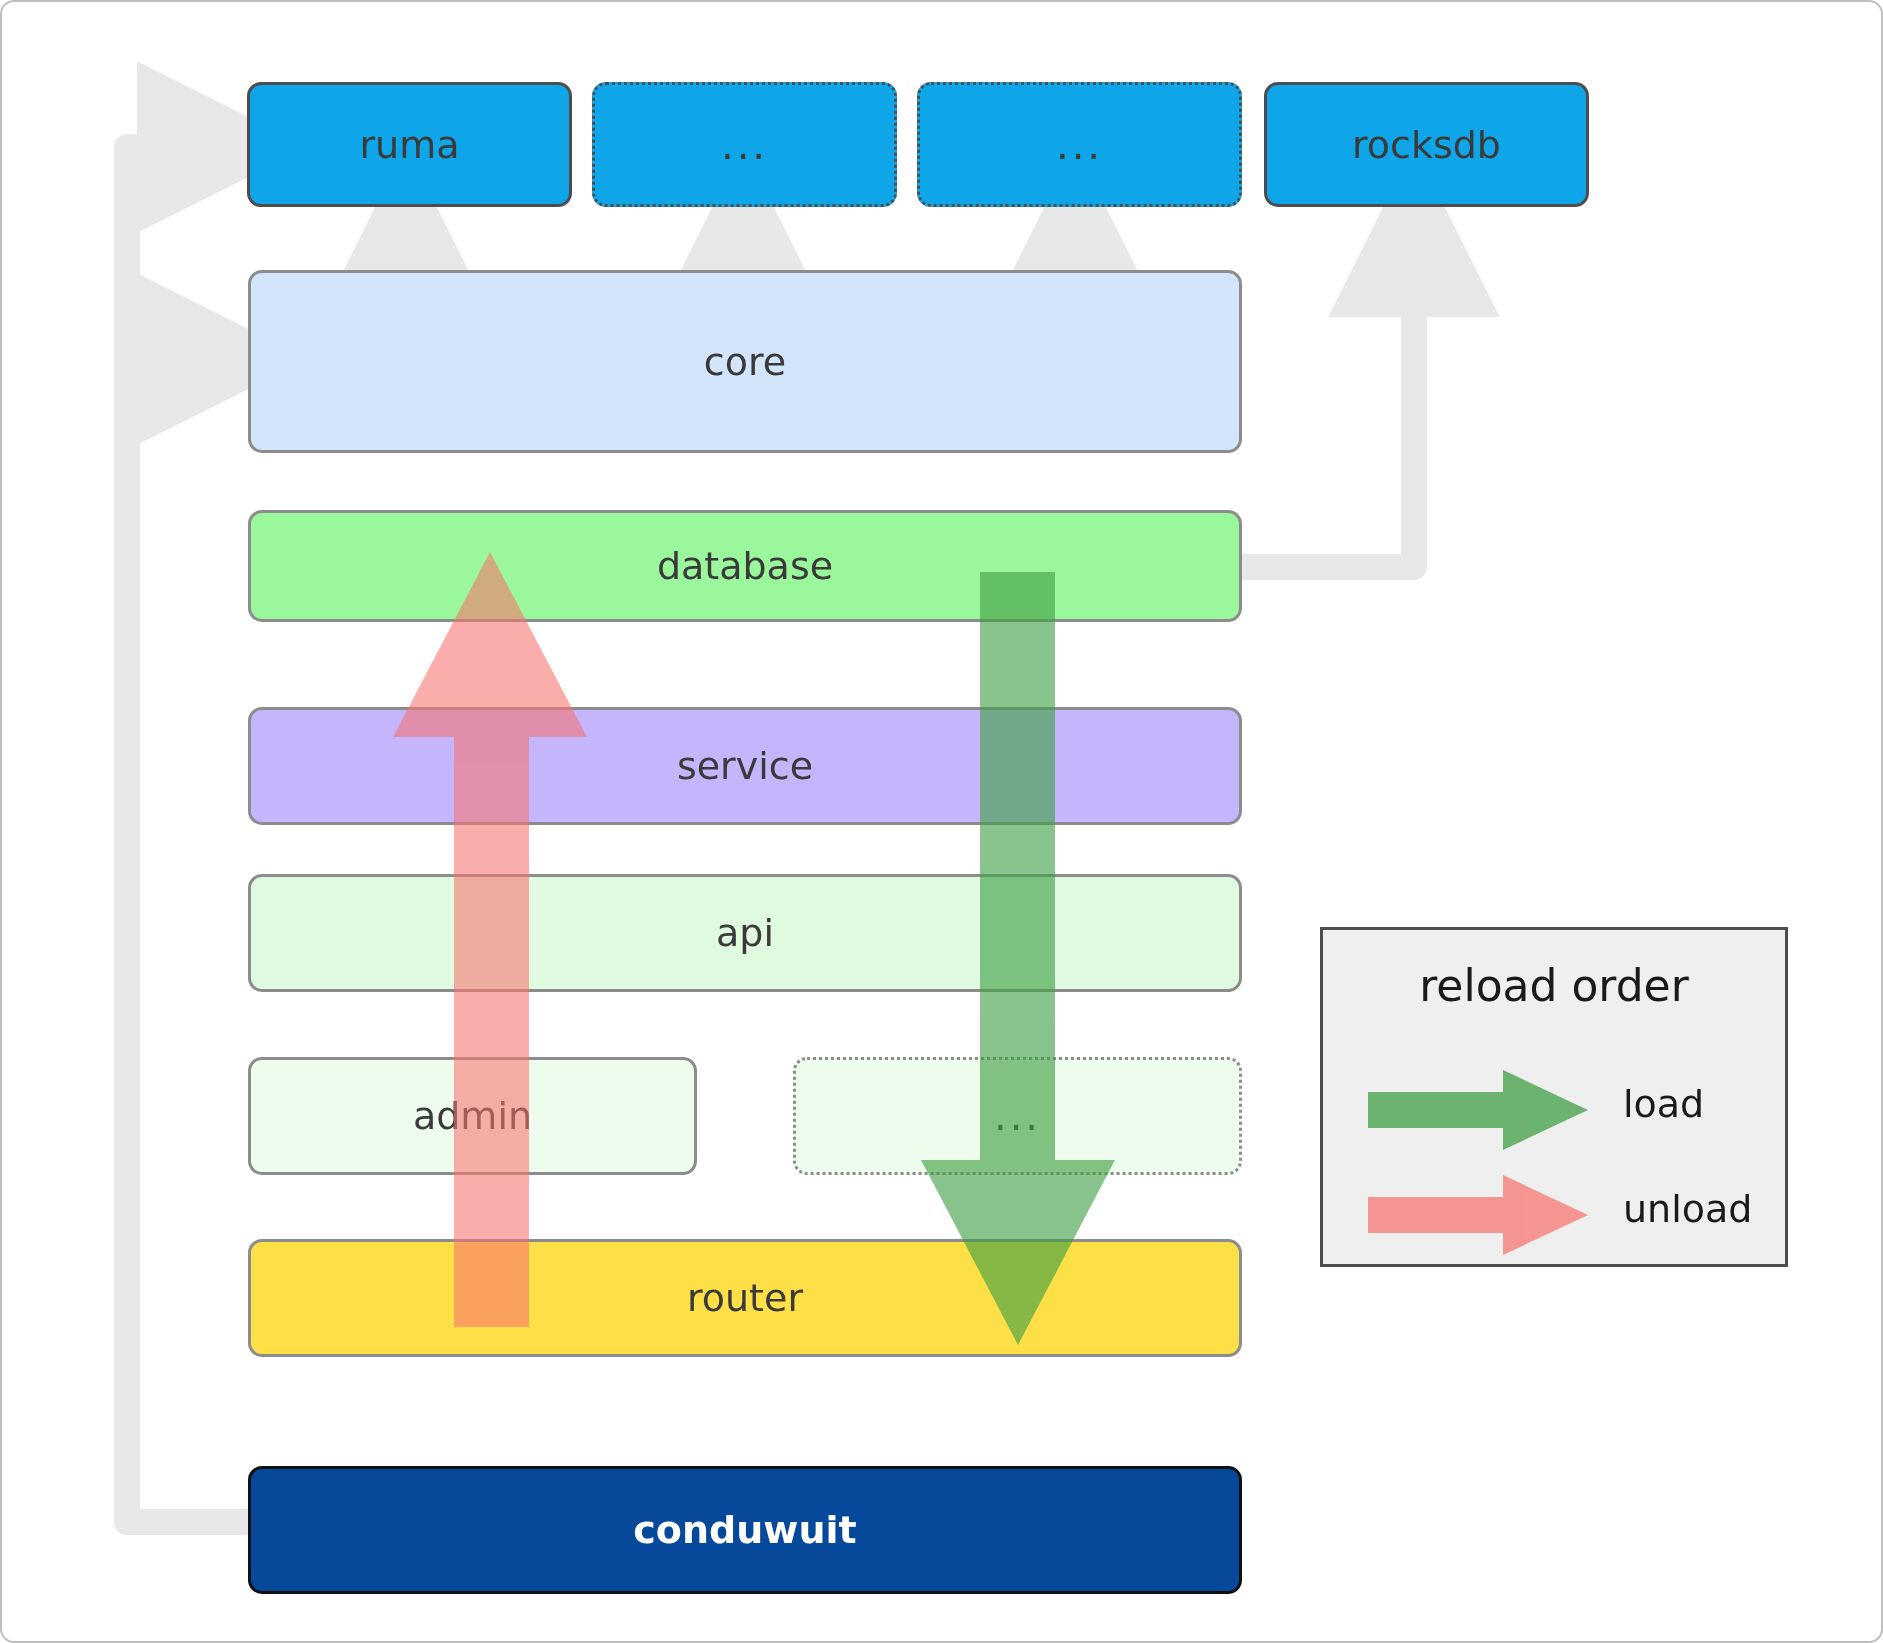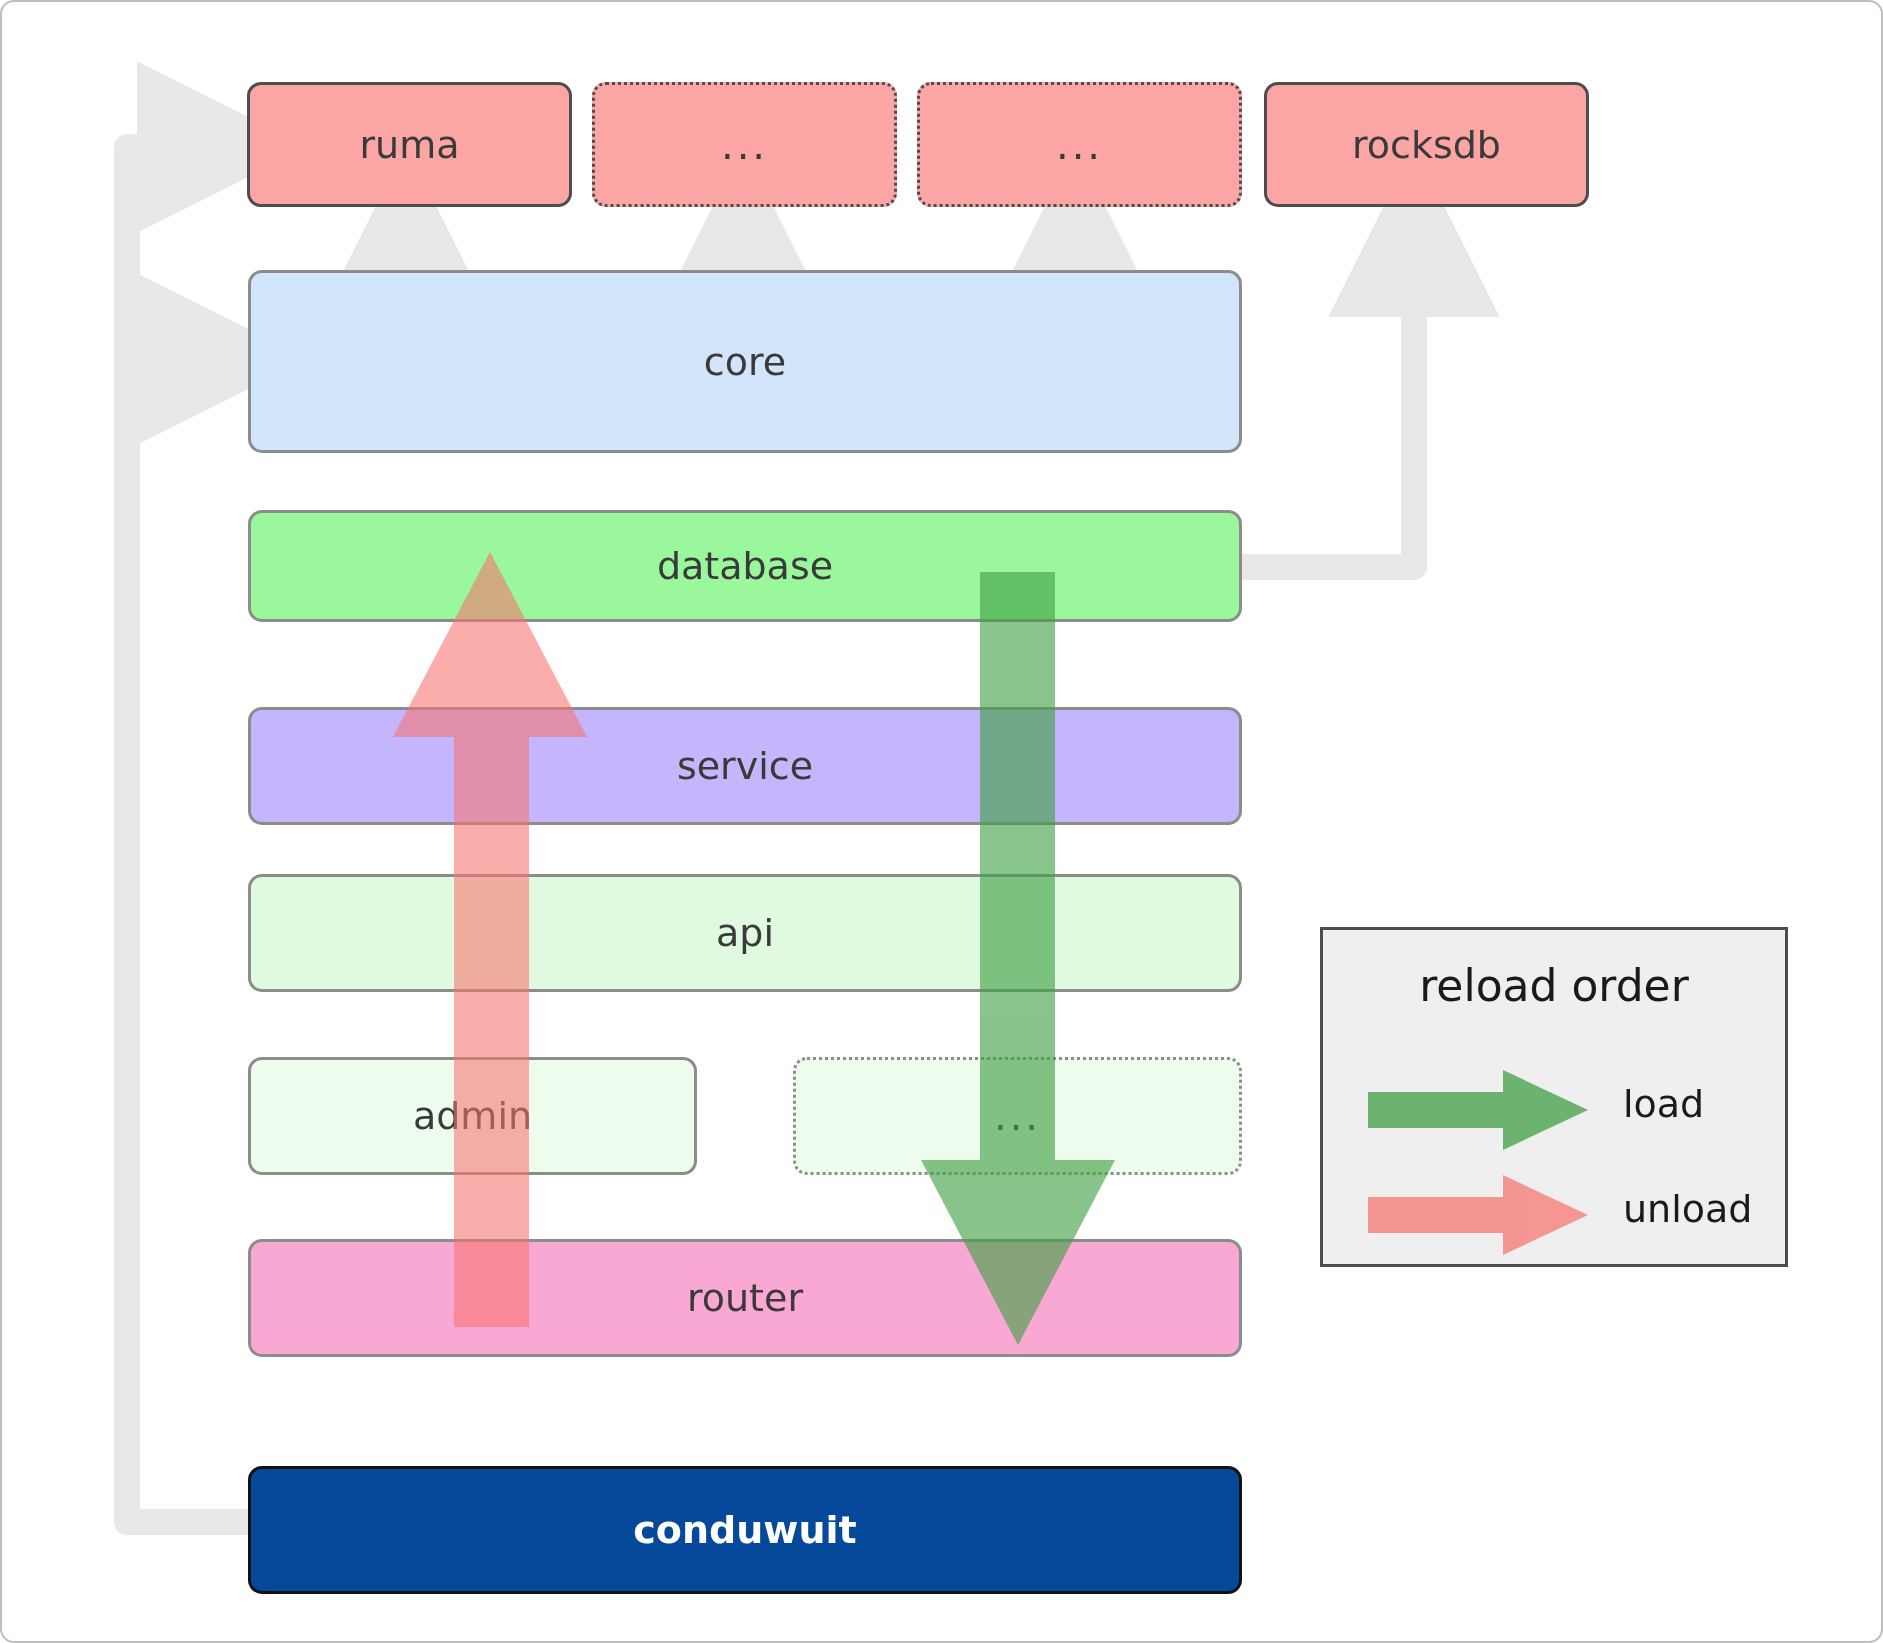--- a/index.html
+++ b/index.html
@@ -23,21 +23,21 @@
     box-sizing: border-box;
     display: flex;
     align-items: center;
     justify-content: center;
     border-radius: 14px;
     font-size: 38px;
     color: #3a3a3a;
     z-index: 6;
   }
   .node.dep {
-    background: #fca5a5;
+    background: #0ea5e9;
     border: 3px solid #4d4d4d;
   }
   .node.dep.dotted {
     border: 3px dotted #4d4d4d;
   }
   .node.core {
     background: #d3e5fa;
     border: 3px solid #8c8c8c;
   }
   .node.layer {
@@ -182,21 +182,21 @@
   </div>
 
   <div class="node layer" style="left:246px; top:1055px; width:449px; height:118px; background:#eefcee;">
     <span>admin</span>
   </div>
 
   <div class="node layer dotted" style="left:791px; top:1055px; width:449px; height:118px; background:#eefcee;">
     <span class="dots">...</span>
   </div>
 
-  <div class="node layer" style="left:246px; top:1237px; width:994px; height:118px; background:#f9a8d4;">
+  <div class="node layer" style="left:246px; top:1237px; width:994px; height:118px; background:#fde047;">
     <span>router</span>
   </div>
 
   <div class="node app" style="left:246px; top:1464px; width:994px; height:128px;">
     <span>conduwuit</span>
   </div>
 
   <svg id="reload-arrows" viewBox="0 0 1883 1643" xmlns="http://www.w3.org/2000/svg">
 
     <g opacity="0.58">

